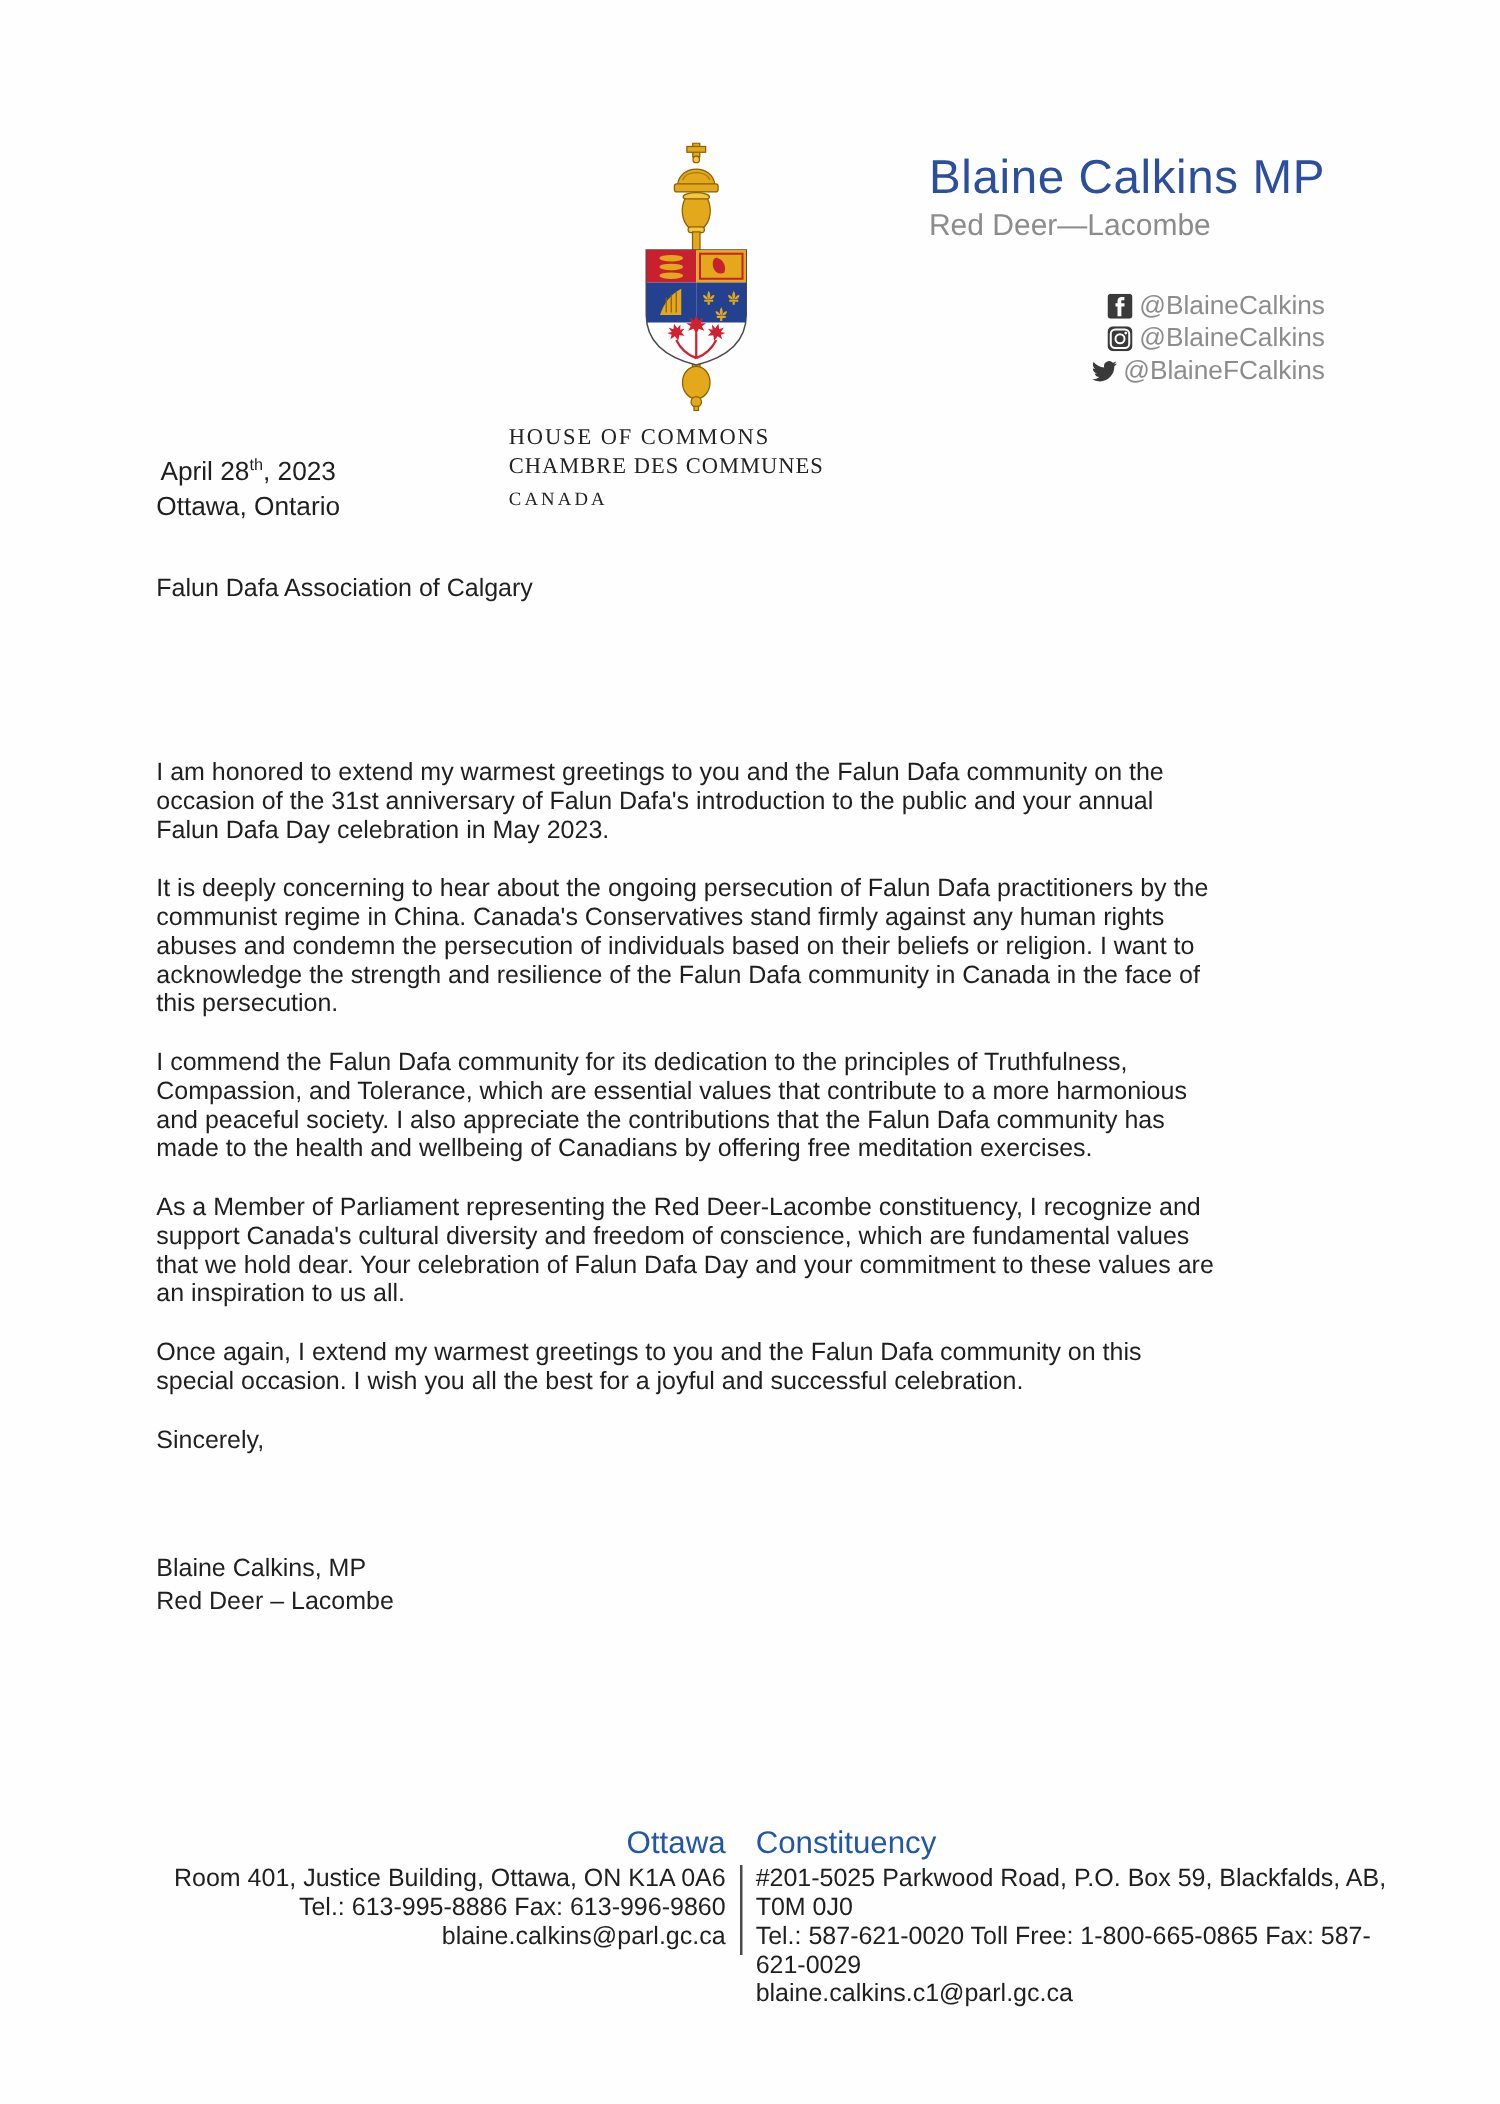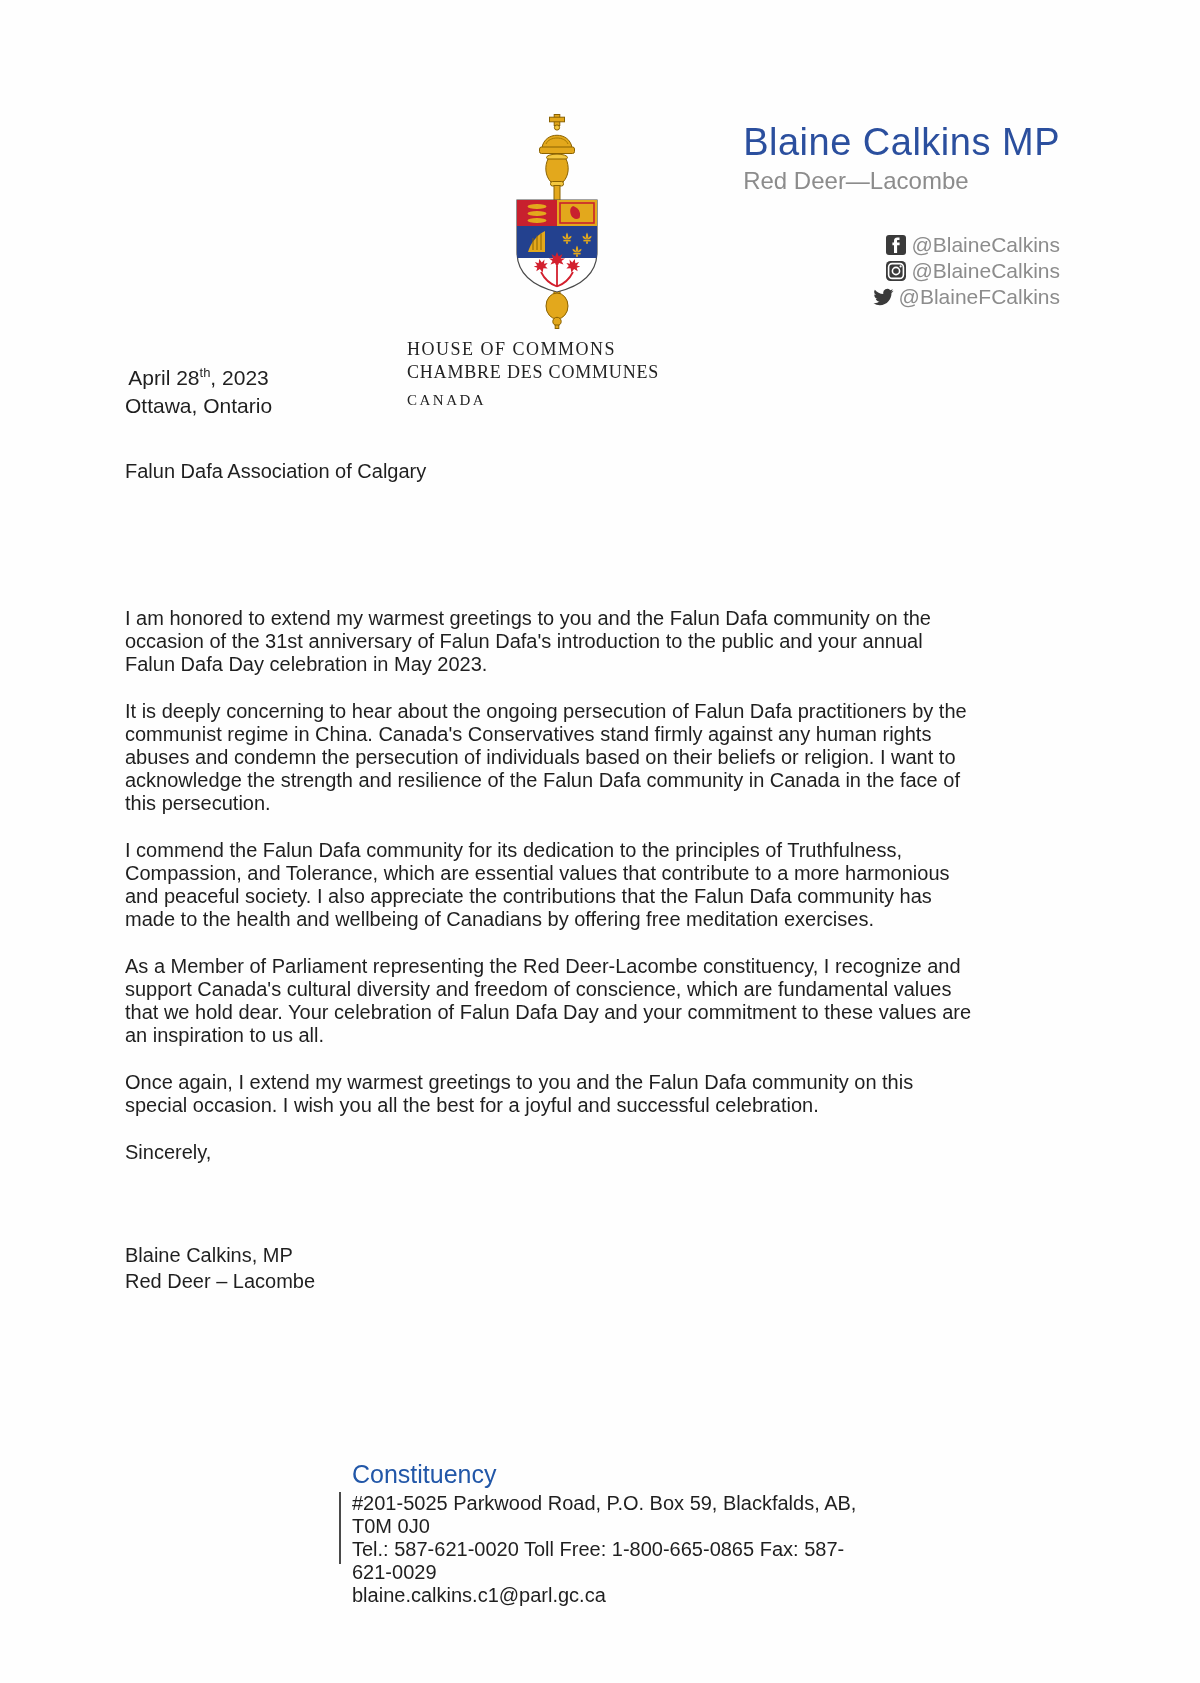--- a/index.html
+++ b/index.html
@@ -194,20 +194,26 @@
       </div>
     <p class="closing">Sincerely,</p>
     <div class="signer">
       <div>Blaine Calkins, MP</div>
       <div>Red Deer – Lacombe</div>
     </div>
 
   </div>
 
   <div class="footer">
+    <div class="footer-col left">
+      <div class="heading">Ottawa</div>
+      <div class="footer-lines">Room 401, Justice Building, Ottawa, ON K1A 0A6
+Tel.: 613-995-8886 Fax: 613-996-9860
+blaine.calkins@parl.gc.ca</div>
+    </div>
     <div class="footer-divider"></div>
     <div class="footer-col right">
       <div class="heading">Constituency</div>
       <div class="footer-lines">#201-5025 Parkwood Road, P.O. Box 59, Blackfalds, AB, T0M 0J0
 Tel.: 587-621-0020 Toll Free: 1-800-665-0865 Fax: 587-621-0029
 blaine.calkins.c1@parl.gc.ca</div>
     </div>
   </div>
 
 </div>

